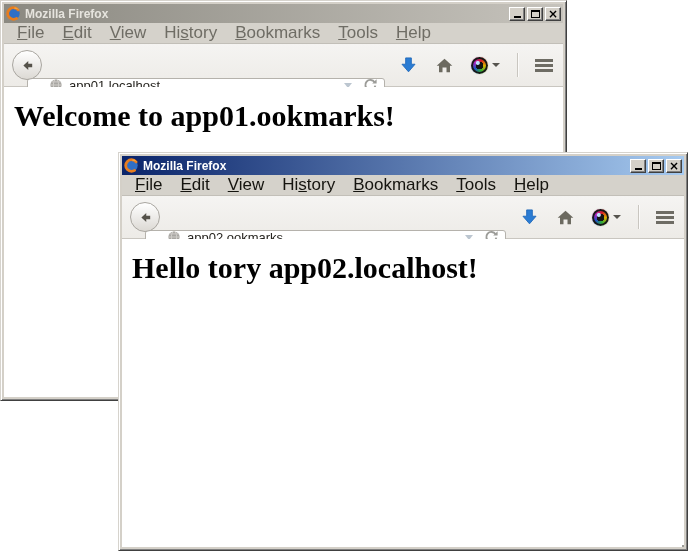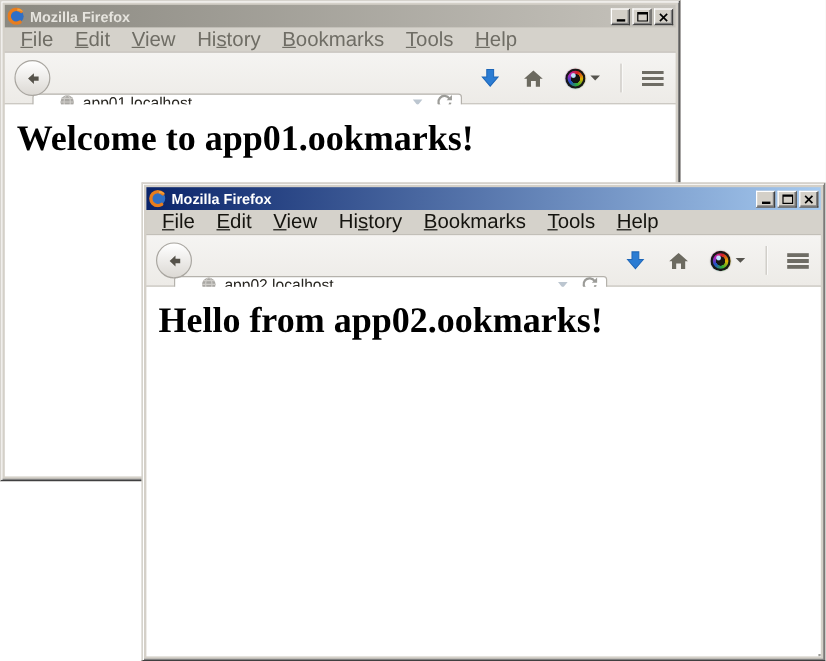--- a/index.html
+++ b/index.html
@@ -241,21 +241,21 @@
           <svg width="15" height="15" viewBox="0 0 16 16">
               <path d="M8.8 3.2 L3.6 8 L8.8 12.8 V9.9 H13 V6.1 H8.8 Z" fill="#55524a"></path>
             </svg>
         </div>
         <div class="urlbar">
           <svg width="14" height="14" viewBox="0 0 14 14">
             <circle cx="7" cy="7" r="5.6" fill="#a9a7a3"></circle>
             <ellipse cx="7" cy="7" rx="2.6" ry="5.6" fill="none" stroke="#cfcdc9" stroke-width="1"></ellipse>
             <path d="M1.4 7 H12.6 M2.4 3.9 H11.6 M2.4 10.1 H11.6" stroke="#cfcdc9" stroke-width="1" fill="none"></path>
           </svg>
-          <span class="url-text">app02.localhost</span>
+          <span class="url-text">app02.ookmarks</span>
           <span class="url-drop"></span>
           <svg width="16" height="16" viewBox="0 0 16 16">
             <path d="M12.6 5.3 A5 5 0 1 0 13.3 8.6" fill="none" stroke="#9c9c98" stroke-width="1.9"></path>
             <path d="M14.6 2.2 V6.6 H10.2 Z" fill="#9c9c98"></path>
           </svg>
         </div>
       </div>
       <div class="tools">
         <span class="tool-btn">
           <svg width="19" height="19" viewBox="0 0 18 18">
@@ -272,18 +272,18 @@
           <span class="mini-drop"></span>
         </span>
         <span class="vsep"></span>
         <span class="tool-btn">
           <span class="hamburger"></span>
         </span>
       </div>
     </div>
 
     <div class="content">
-      <h1>Hello from app02.ookmarks!</h1>
+      <h1>Hello tory app02.localhost!</h1>
       <span class="grip"></span>
     </div>
   </div>
 
 </div>
 
 </body></html>

